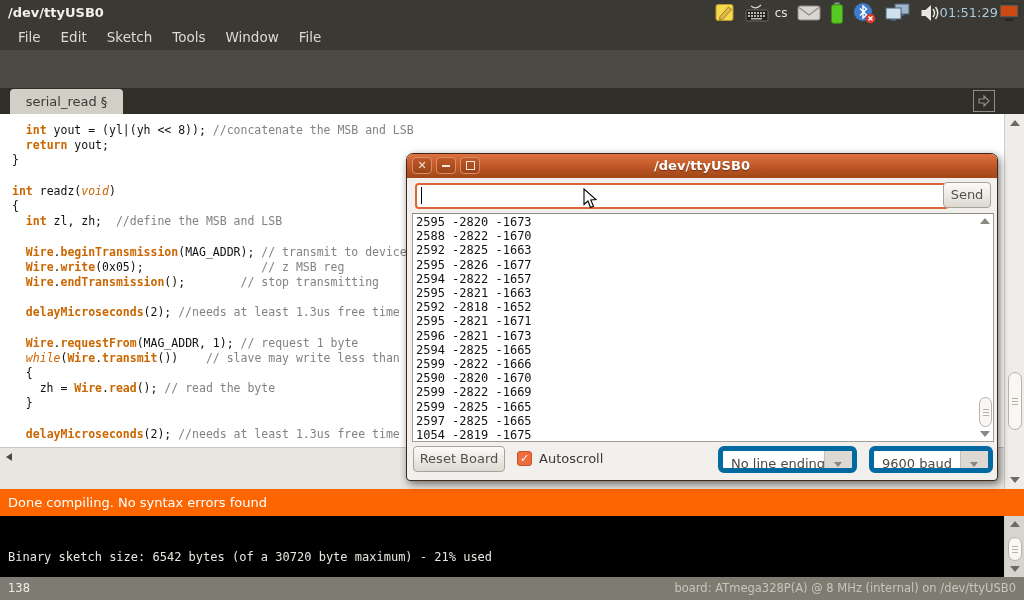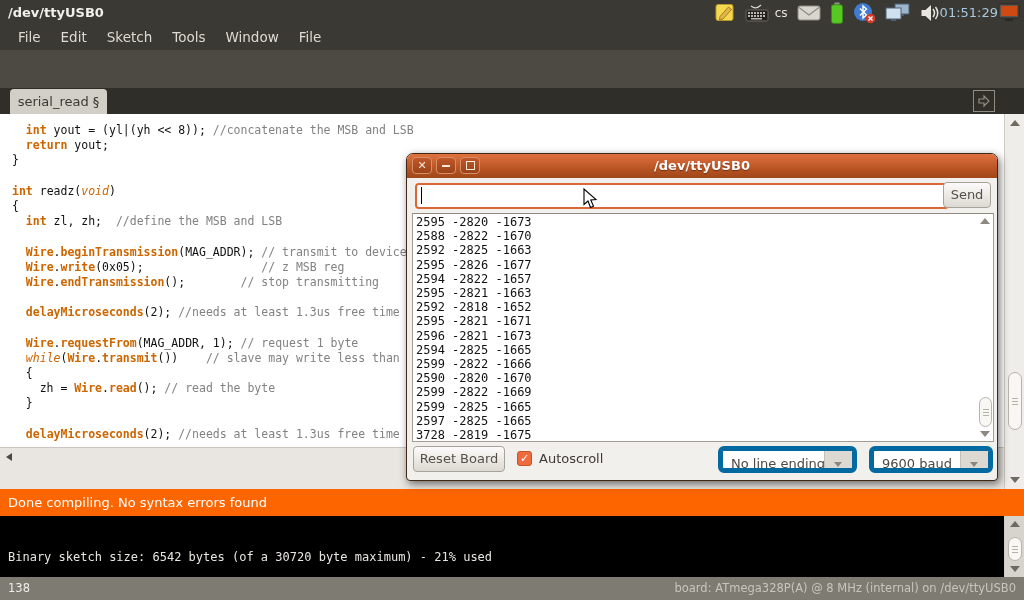--- a/index.html
+++ b/index.html
@@ -19,21 +19,21 @@
   #menu-bar{left:0;top:25px;width:1024px;height:25px;background:#3a3934;display:flex;align-items:center;padding-left:8px;box-sizing:border-box;}
   .menu-item{color:#dedbd2;font-size:13.5px;padding:0 10px;line-height:25px;}
 
   
   #toolbar{left:0;top:50px;width:1024px;height:38px;background:#4c4a43;}
   .tb-btn{position:absolute;top:56px;width:26px;height:26px;}
   .tb-btn svg{display:block;}
 
   
   #tab-bar{left:0;top:88px;width:1024px;height:26px;background:#2f2e28;}
-  #tab-active{left:10px;top:1px;width:97px;height:25px;background:#d2cfc6;border-radius:4px 4px 0 0;
+  #tab-active{left:10px;top:1px;width:113px;height:25px;background:#d2cfc6;border-radius:4px 4px 0 0;
               text-align:center;line-height:25px;font-size:13px;color:#3b3a35;}
   #tab-menu-btn{left:973px;top:2px;width:22px;height:22px;border:1px solid #8f8d81;box-sizing:border-box;}
   #tab-menu-btn svg{display:block;margin:2px auto;}
 
   
   #editor{left:0;top:114px;width:1004px;height:333px;background:#ffffff;overflow:hidden;}
   #code{padding:9px 0 0 12px;font-family:"DejaVu Sans Mono","Liberation Mono",monospace;font-size:11.5px;}
   .code-line{white-space:pre;line-height:15.2px;height:15.2px;}
   .seg-n{color:#111111;}
   .seg-k{color:#cc6600;font-style:italic;}
@@ -317,21 +317,21 @@
         <div class="serial-line">2595 -2821 -1663</div>
         <div class="serial-line">2592 -2818 -1652</div>
         <div class="serial-line">2595 -2821 -1671</div>
         <div class="serial-line">2596 -2821 -1673</div>
         <div class="serial-line">2594 -2825 -1665</div>
         <div class="serial-line">2599 -2822 -1666</div>
         <div class="serial-line">2590 -2820 -1670</div>
         <div class="serial-line">2599 -2822 -1669</div>
         <div class="serial-line">2599 -2825 -1665</div>
         <div class="serial-line">2597 -2825 -1665</div>
-        <div class="serial-line">3728 -2819 -1675</div>
+        <div class="serial-line">1054 -2819 -1675</div>
       </div>
     <div id="sm-out-scroll">
       <div class="arr arr-up" style="top:4px;left:3px;border-bottom-color:#8d8880;"></div>
       <div class="thumb" style="right:1px;bottom:14px;width:13px;height:30px;"></div>
       <div class="arr arr-down" style="bottom:4px;left:3px;border-top-color:#8d8880;"></div>
     </div>
   </div>
 
   <div class="abs" id="sm-controls">
     <div class="btn" id="sm-reset">Reset Board</div>

